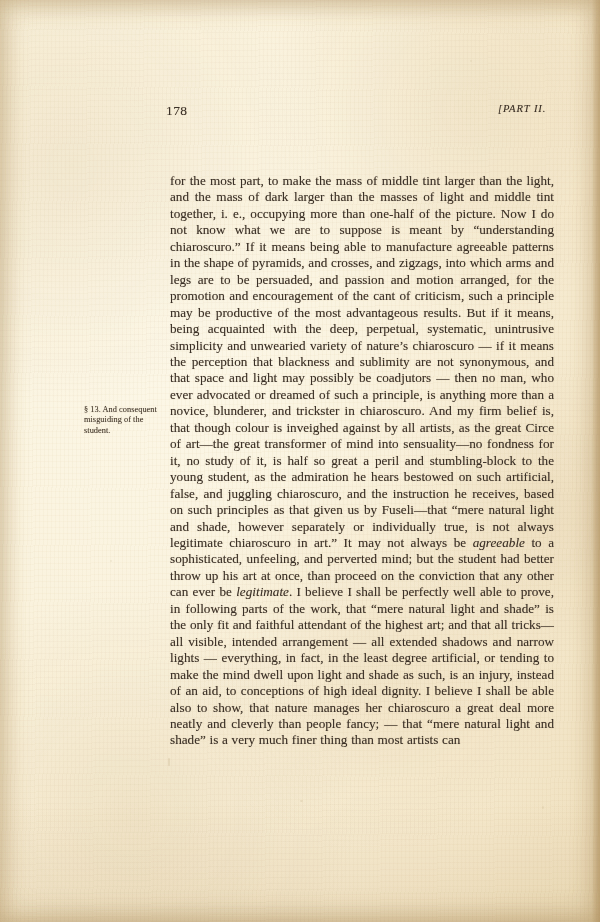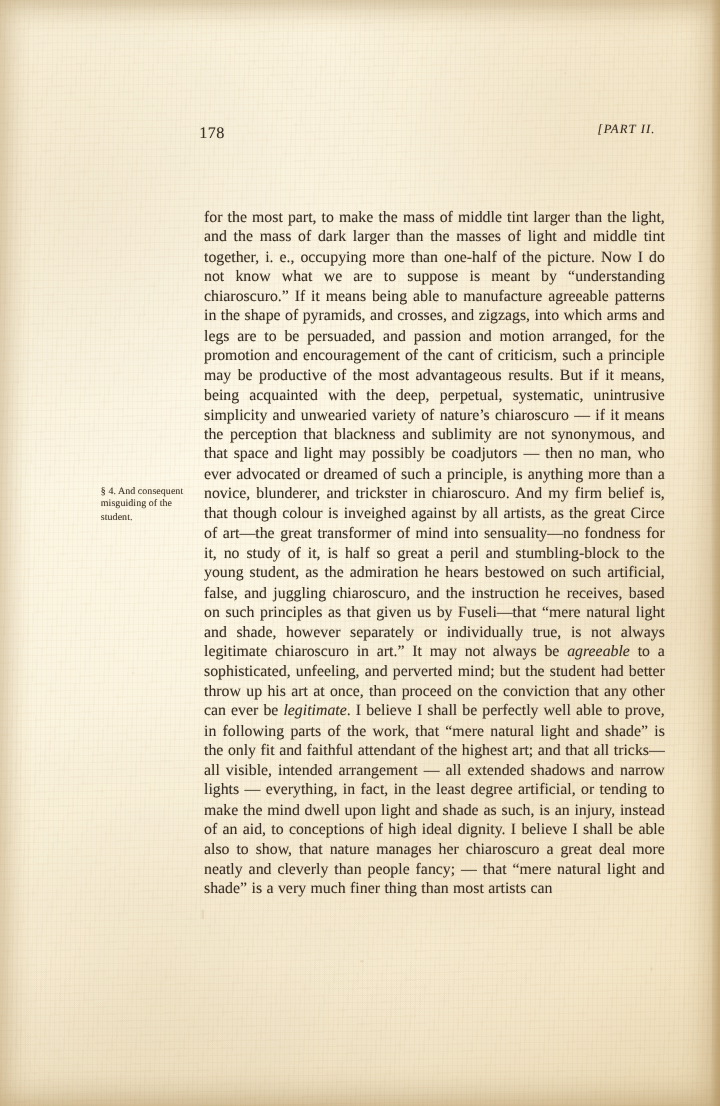--- a/index.html
+++ b/index.html
@@ -168,21 +168,21 @@
 <div class="page">
 
   <div class="grain"></div>
 
   <div class="running-head">
     <span class="folio inky">178</span>
   </div>
 
   <div class="part-label inky">[PART II.</div>
 
-  <div class="side-note inky">§ 4. And consequent misguiding of the student.</div>
+  <div class="side-note inky">§ 13. And consequent misguiding of the student.</div>
 
   <div class="body-text inky">
     <p><span>for the most part, to make the mass of middle tint larger than the light, and the mass of dark larger than the masses of light and middle tint together, i. e., occupying more than one-half of the picture.   Now I do not know what we are to suppose is meant by “understanding chiaroscuro.”  If it means being able to manufacture agreeable patterns in the shape of pyramids, and crosses, and zigzags, into which arms and legs are to be persuaded, and passion and motion arranged, for the promotion and encouragement of the cant of criticism, such a principle may be productive of the most advantageous results.   But if it means, being acquainted with the deep, perpetual, systematic, unintrusive simplicity and unwearied variety of nature’s chiaroscuro — if it means the perception that blackness and sublimity are not synonymous, and that space and light may possibly be coadjutors — then no man, who ever advocated or dreamed of such a principle, is anything more than a novice, blunderer, and trickster in chiaroscuro.   And my firm belief is, that though colour is inveighed against by all artists, as the great Circe of art—the great transformer of mind into sensuality—no fondness for it, no study of it, is half so great a peril and stumbling-block to the young student, as the admiration he hears bestowed on such artificial, false, and juggling chiaroscuro, and the instruction he receives, based on such principles as that given us by Fuseli—that “mere natural light and shade, however separately or individually true, is not always legitimate chiaroscuro in art.”   It may not always be </span><i>agreeable</i><span> to a sophisticated, unfeeling, and perverted mind; but the student had better throw up his art at once, than proceed on the conviction that any other can ever be </span><i>legitimate</i><span>.   I believe I shall be perfectly well able to prove, in following parts of the work, that “mere natural light and shade” is the only fit and faithful attendant of the highest art; and that all tricks—all visible, intended arrangement — all extended shadows and narrow lights — everything, in fact, in the least degree artificial, or tending to make the mind dwell upon light and shade as such, is an injury, instead of an aid, to conceptions of high ideal dignity.   I believe I shall be able also to show, that nature manages her chiaroscuro a great deal more neatly and cleverly than people fancy; — that “mere natural light and shade” is a very much finer thing than most artists can</span></p>
   </div>
 
   <div class="speck" style="left:168px; top:758px; width:2px; height:8px; border-radius:1px; opacity:0.5;"></div>
   <div class="speck" style="left:300px; top:800px; width:3px; height:2px; opacity:0.45;"></div>
   <div class="speck" style="left:542px; top:806px; width:2px; height:3px; opacity:0.4;"></div>
   <div class="speck" style="left:110px; top:560px; width:2px; height:2px; opacity:0.35;"></div>
   <div class="speck" style="left:470px; top:60px; width:2px; height:2px; opacity:0.3;"></div>

